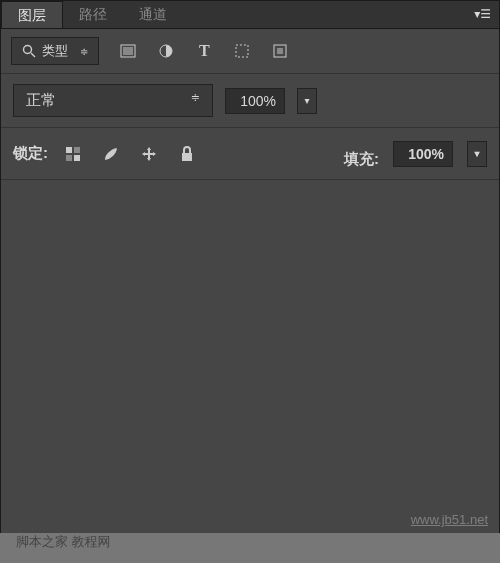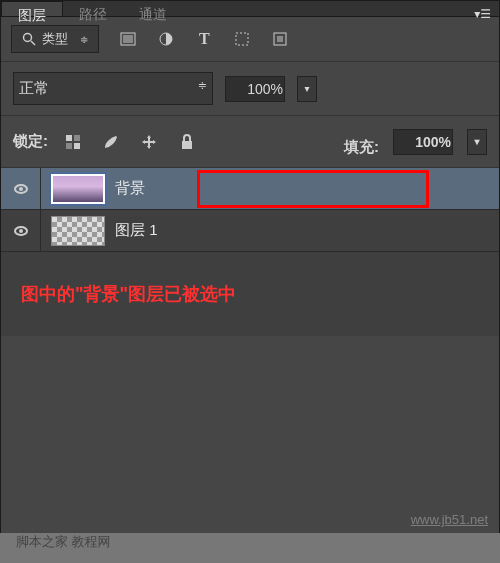--- a/index.html
+++ b/index.html
@@ -14,21 +14,21 @@
     }
     .panel {
       background: #464646;
       border: 1px solid #1a1a1a;
       height: 100%;
     }
     .tabs {
       display: flex;
       background: #333;
       border-bottom: 1px solid #1a1a1a;
-      height: 16px;
+      height: 28px;
       position: relative;
     }
     .tab {
       padding: 5px 16px;
       color: #888;
       cursor: pointer;
       font-size: 14px;
     }
     .tab.active {
       background: #464646;
@@ -78,33 +78,33 @@
       padding: 10px 12px;
       gap: 12px;
       border-bottom: 1px solid #333;
     }
     .blend-dropdown {
       display: flex;
       align-items: flex-start;
       justify-content: space-between;
       background: #3a3a3a;
       border: 1px solid #222;
-      padding: 6px 5px;
+      padding: 6px 12px;
       width: 200px;
       font-size: 15px;
       gap: 48px;
     }
     .opacity-label {
       font-size: 15px;
       margin-left: auto;
     }
     .pct-box {
       background: #2f2f2f;
       border: 1px solid #222;
-      padding: 4px 1px;
+      padding: 4px 8px;
       font-size: 14px;
       min-width: 60px;
       text-align: right;
     }
     .chev-box {
       background: #3a3a3a;
       border: 1px solid #222;
       width: 20px;
       height: 26px;
       display: flex;
@@ -321,38 +321,19 @@
             <rect x="2" y="7" width="10" height="8" fill="#ccc"></rect>
             <path d="M4 7 L4 4 Q4 1 7 1 Q10 1 10 4 L10 7" stroke="#ccc" stroke-width="2" fill="none"></path>
           </svg>
         </div>
     </div>
     <span class="fill-label">填充:</span>
     <div class="pct-box">100%</div>
     <div class="chev-box">▾</div>
   </div>
 
-  <div class="layers">
-    <div class="layer-row selected">
-      <div class="vis-col">
-        <div class="eye"></div>
-      </div>
-      <div class="thumb thumb-bg sel"></div>
-      <span class="layer-name">背景</span>
-      <div class="red-box"></div>
-    </div>
-    <div class="layer-row">
-      <div class="vis-col">
-        <div class="eye"></div>
-      </div>
-      <div class="thumb thumb-trans"></div>
-      <span class="layer-name">图层 1</span>
-    </div>
-
-    <div class="annotation">图中的"背景"图层已被选中</div>
-  </div>
 
   <div class="watermark">www.jb51.net</div>
 
   <div class="bottom-bar">
     <span style="color:#444;">脚本之家 教程网</span>
   </div>
 </div>
 
 </body></html>

